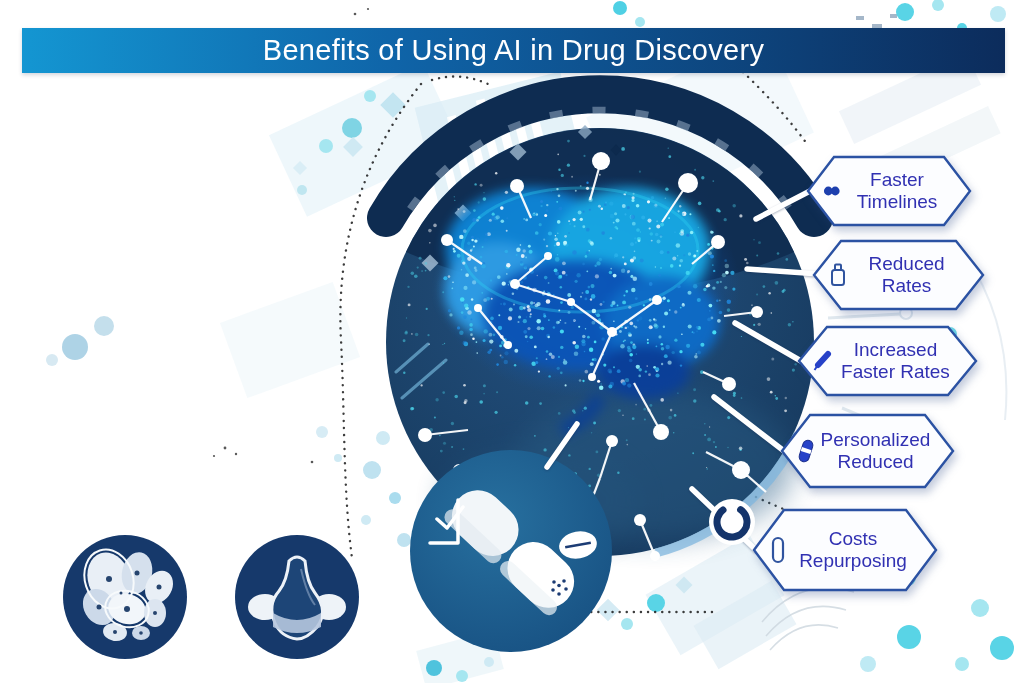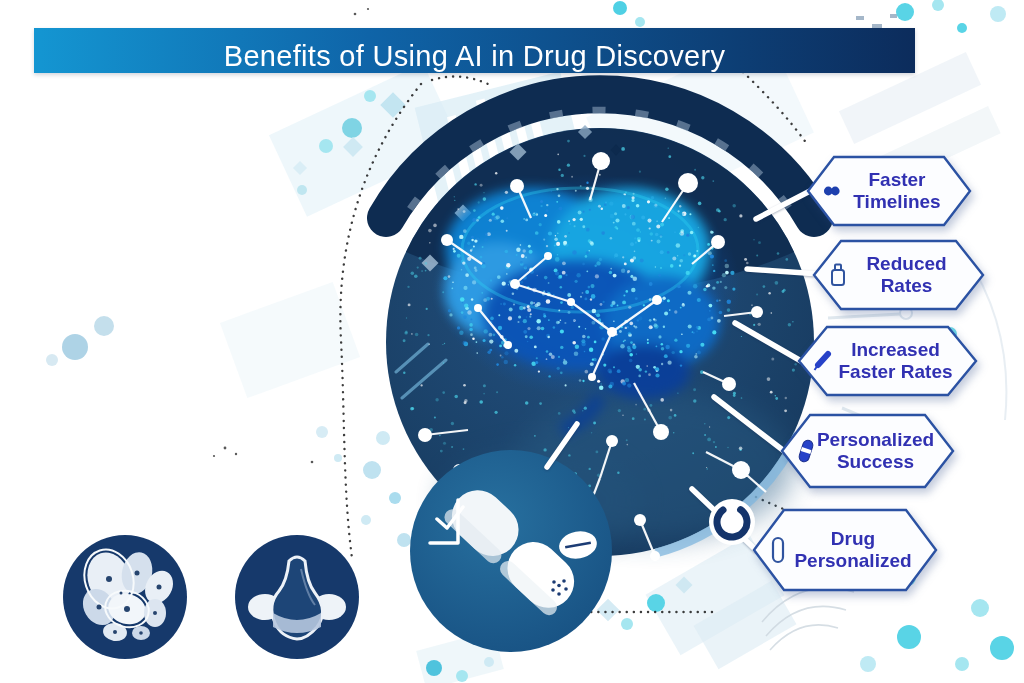--- a/index.html
+++ b/index.html
@@ -1,32 +1,32 @@
 <!DOCTYPE html>
 <html><head>
 <meta charset="utf-8">
 <style>
   html,body{margin:0;padding:0;background:#fff;}
   .canvas{position:relative;width:1024px;height:683px;background:#ffffff;overflow:hidden;
           font-family:"Liberation Sans",sans-serif;}
   .art{position:absolute;inset:0;z-index:1;}
   .connectors{position:absolute;inset:0;z-index:3;pointer-events:none;}
-  .banner{position:absolute;left:22px;top:28px;width:881px;height:45px;z-index:6;
+  .banner{position:absolute;left:22px;top:28px;width:983px;height:45px;z-index:6;
           background:linear-gradient(90deg,#1496d2 0%,#0f64a8 38%,#0c2c5c 100%);
-          display:flex;align-items:flex-end;justify-content:center;
-          box-shadow:0 2px 4px rgba(10,30,60,.18);margin-left:12px;}
+          display:flex;align-items:center;justify-content:center;
+          box-shadow:0 2px 4px rgba(10,30,60,.18);}
   .banner span{color:#fff;font-size:29px;font-weight:500;letter-spacing:.3px;}
   .benefit{position:absolute;z-index:4;filter:drop-shadow(3px 5px 4px rgba(40,70,130,.28));}
   .benefit svg.hex{position:absolute;inset:0;width:100%;height:100%;}
   .hex polygon{fill:#fcfdff;stroke:#2b52a3;stroke-width:2.4;}
   .b-icon{position:absolute;left:14px;top:50%;transform:translateY(-50%);
           width:24px;height:28px;display:flex;align-items:center;justify-content:center;}
   .b-label{position:absolute;inset:0;display:flex;align-items:center;justify-content:center;
            padding:0 22px 0 38px;text-align:center;color:#3131b2;font-size:19px;
-           font-weight:700;line-height:1.18;}
+           font-weight:400;line-height:1.18;}
   .ring{position:absolute;left:707px;top:497px;width:50px;height:50px;z-index:5;}
   .connectors line{stroke:#ffffff;stroke-width:5.5;stroke-linecap:round;
                    filter:drop-shadow(0 1px 1px rgba(20,40,80,.35));}
 </style>
 </head>
 <body>
 
 <div class="canvas">
 
   <svg class="art" width="1024" height="683" viewBox="0 0 1024 683">
@@ -1117,33 +1117,33 @@
         <polygon points="2,38 30,2 145,2 173,38 145,74 30,74"></polygon>
       </svg>
     <span class="b-icon">
       <svg width="20" height="28" viewBox="0 0 20 28">
         <g transform="rotate(18 10 14)">
           <rect x="5" y="3" width="10" height="22" rx="5" fill="#2742c8" stroke="#1c2f8c"></rect>
           <rect x="5" y="11.5" width="10" height="4" fill="#ffffff"></rect>
         </g>
       </svg>
     </span>
-    <span class="b-label">Personalized Success</span>
+    <span class="b-label">Personalized Reduced</span>
   </div>
 
   <div class="benefit" style="left:752px;top:508px;width:186px;height:84px">
     <svg class="hex" viewBox="0 0 186 84" preserveAspectRatio="none">
         <polygon points="2,42 32,2 154,2 184,42 154,82 32,82"></polygon>
       </svg>
     <span class="b-icon">
       <svg width="18" height="30" viewBox="0 0 18 30" fill="#ffffff" stroke="#30549f" stroke-width="2.2">
         <rect x="4" y="3" width="10" height="24" rx="5"></rect>
       </svg>
     </span>
-    <span class="b-label">Drug Personalized</span>
+    <span class="b-label">Costs Repurposing</span>
   </div>
 
   <div class="ring">
     <svg width="50" height="50" viewBox="0 0 50 50">
       <circle cx="25" cy="25" r="23" fill="#ffffff"></circle>
       <circle cx="25" cy="25" r="15" fill="none" stroke="#14346b" stroke-width="7" stroke-dasharray="75 20" stroke-linecap="round" transform="rotate(-55 25 25)"></circle>
     </svg>
   </div>
 
 </div>

